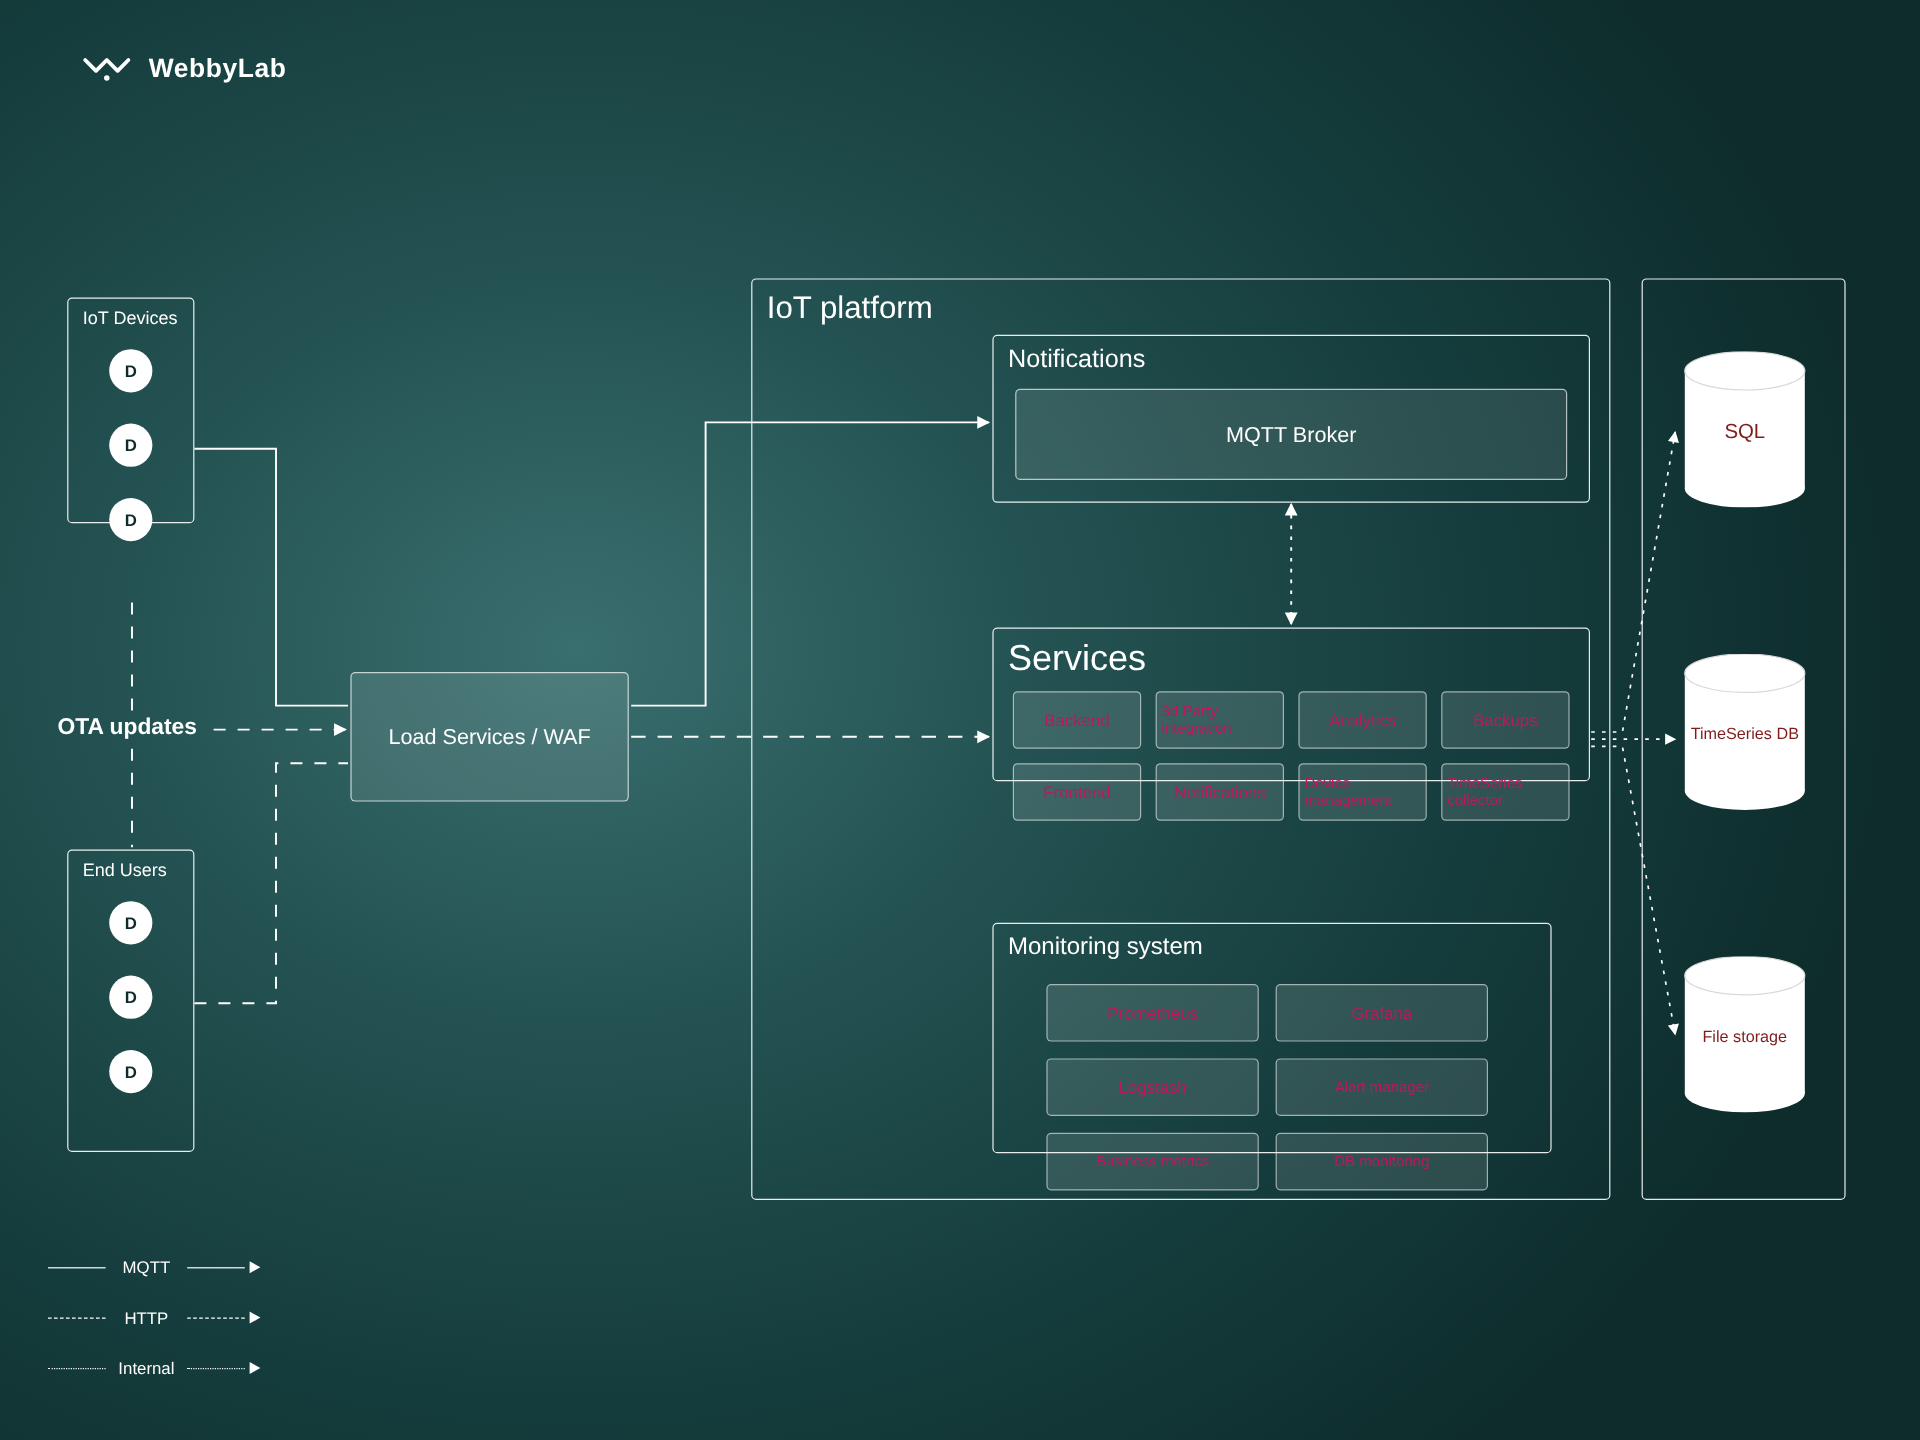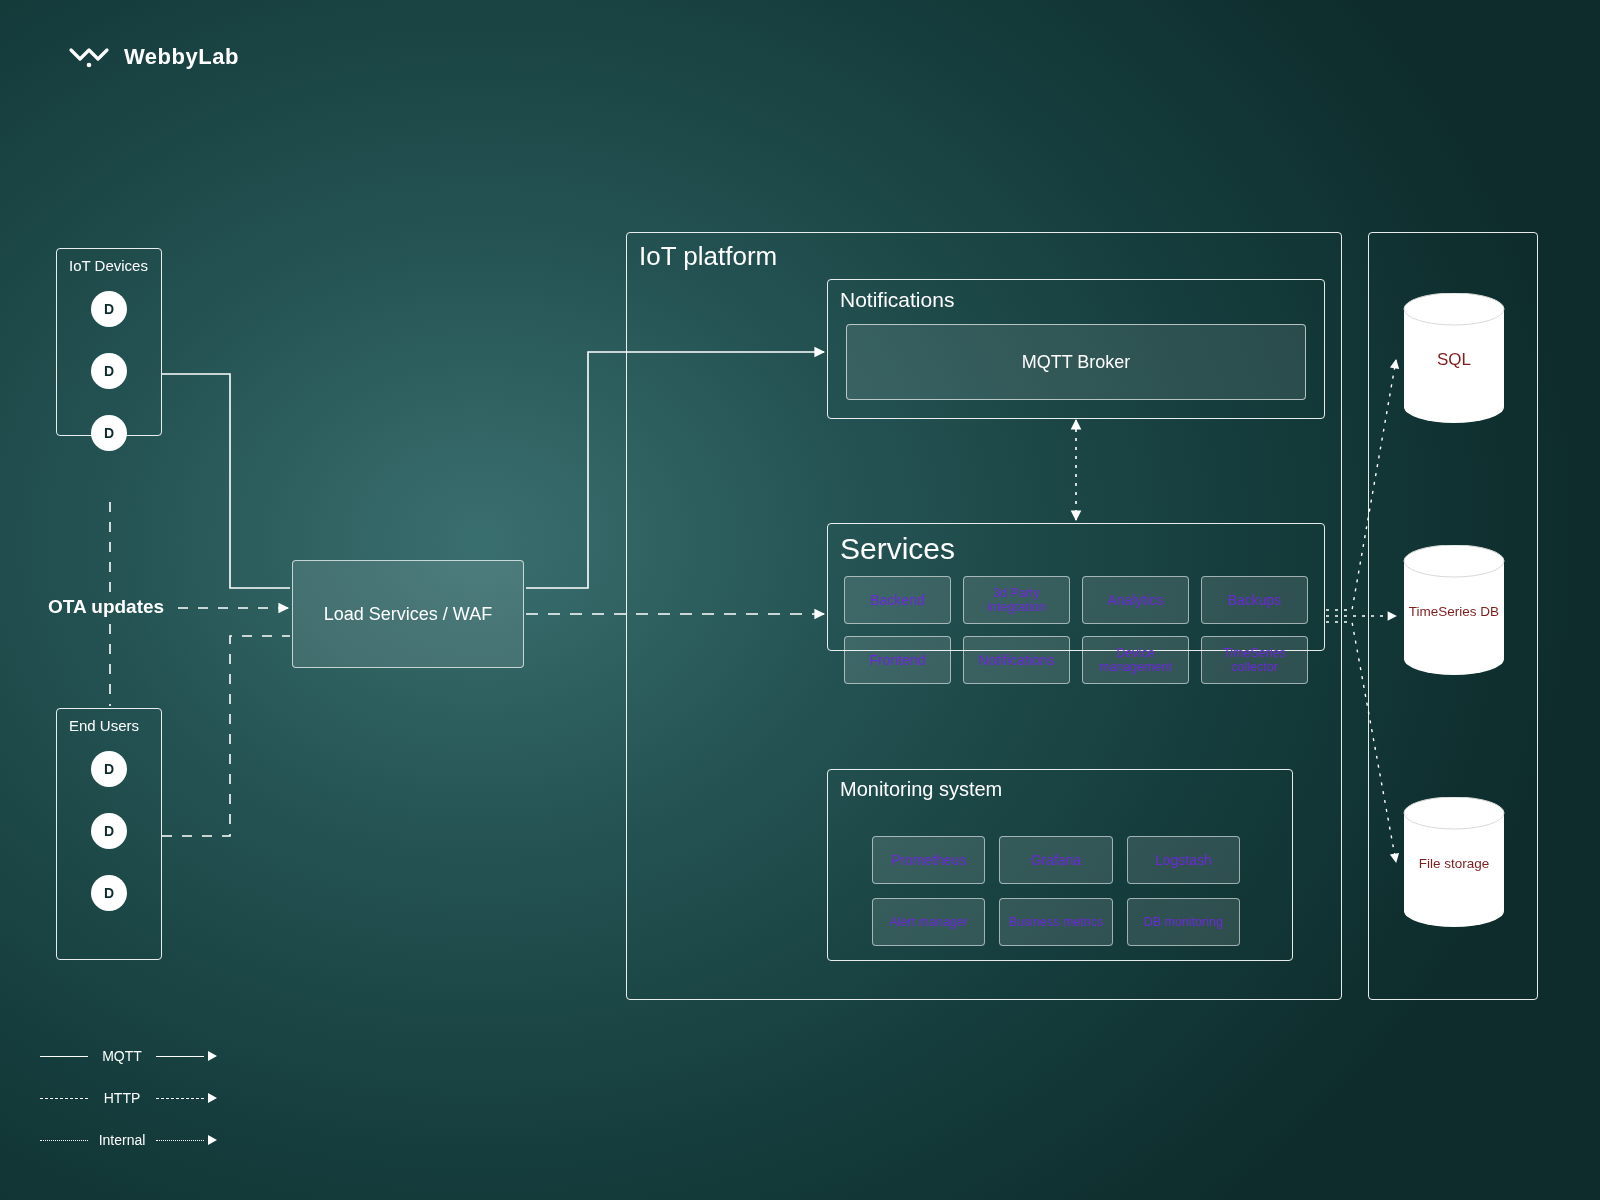--- a/index.html
+++ b/index.html
@@ -70,22 +70,21 @@
   .tiles {
     position: absolute;
     display: grid;
     gap: 12px 12px;
   }
   .tile {
     background: rgba(255,255,255,0.12);
     border: 1.5px solid rgba(255,255,255,0.55);
     border-radius: 4px;
     display: flex; align-items: center; justify-content: center;
-    text-align: center;
-    font-size: 14px; color: #6d28d9;
+    font-size: 14px; color: #be185d;
     padding: 4px;
   }
   .tile.sm { font-size: 12.5px; }
 
   
   .db { position: absolute; width: 110px; text-align: center; }
   .db svg { display: block; margin: 0 auto; }
   .db .db-label { position: absolute; left: 0; right: 0; top: 50%; transform: translateY(-40%); font-size: 17px; color: #7f1d1d; font-weight: 500; }
   .db.small .db-label { font-size: 13.5px; }
 
@@ -163,21 +162,21 @@
         <div class="tile">Backups</div>
         <div class="tile">Frontend</div>
         <div class="tile">Notifications</div>
         <div class="tile sm">Device management</div>
         <div class="tile sm">TimeSeries collector</div>
       </div>
     </div>
 
     <div class="box" style="left:200px; top:536px; width:466px; height:192px;">
       <div class="title" style="font-size:20px;">Monitoring system</div>
-      <div class="tiles" style="left:44px; top:66px; width:368px; grid-template-columns: repeat(3, 1fr); grid-auto-rows: 48px; gap: 14px;">
+      <div class="tiles" style="left:44px; top:50px; width:368px; grid-template-columns: repeat(2, 1fr); grid-auto-rows: 48px; gap: 14px;">
         <div class="tile">Prometheus</div>
         <div class="tile">Grafana</div>
         <div class="tile">Logstash</div>
         <div class="tile sm">Alert manager</div>
         <div class="tile sm">Business metrics</div>
         <div class="tile sm">DB monitoring</div>
       </div>
     </div>
   </div>
 

